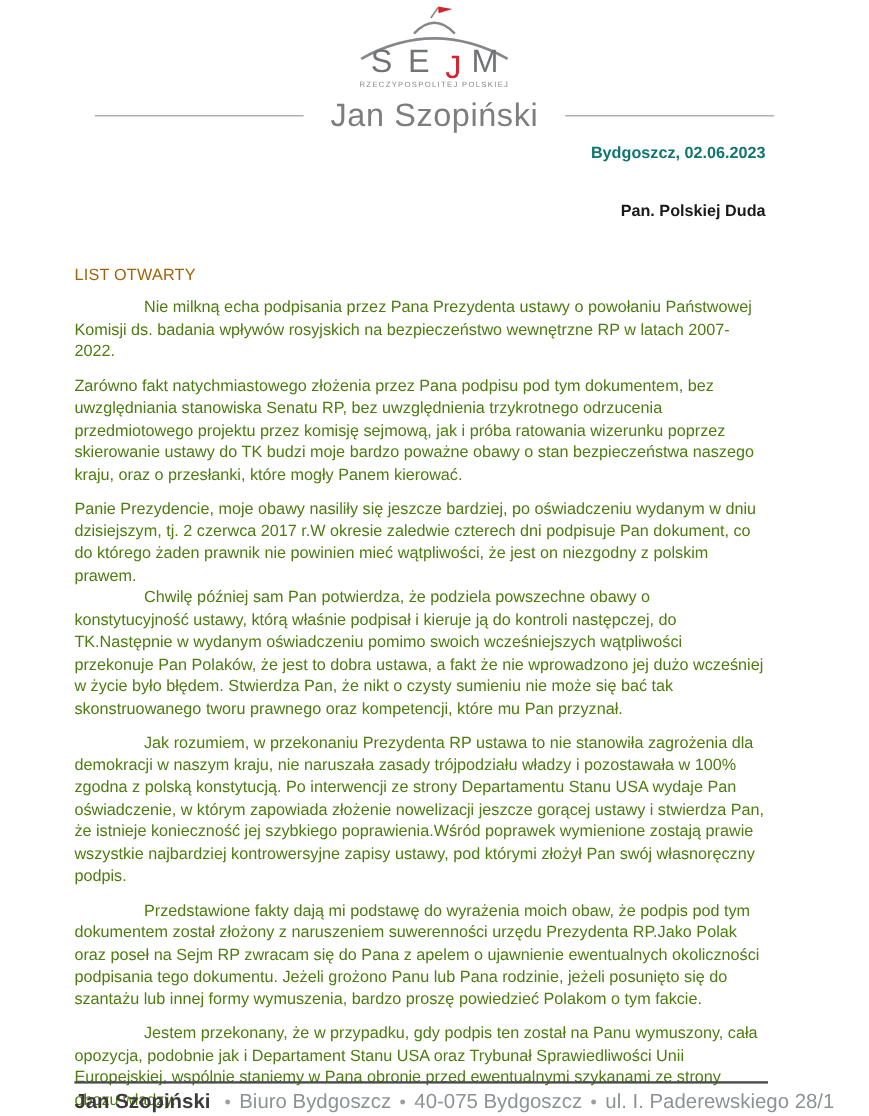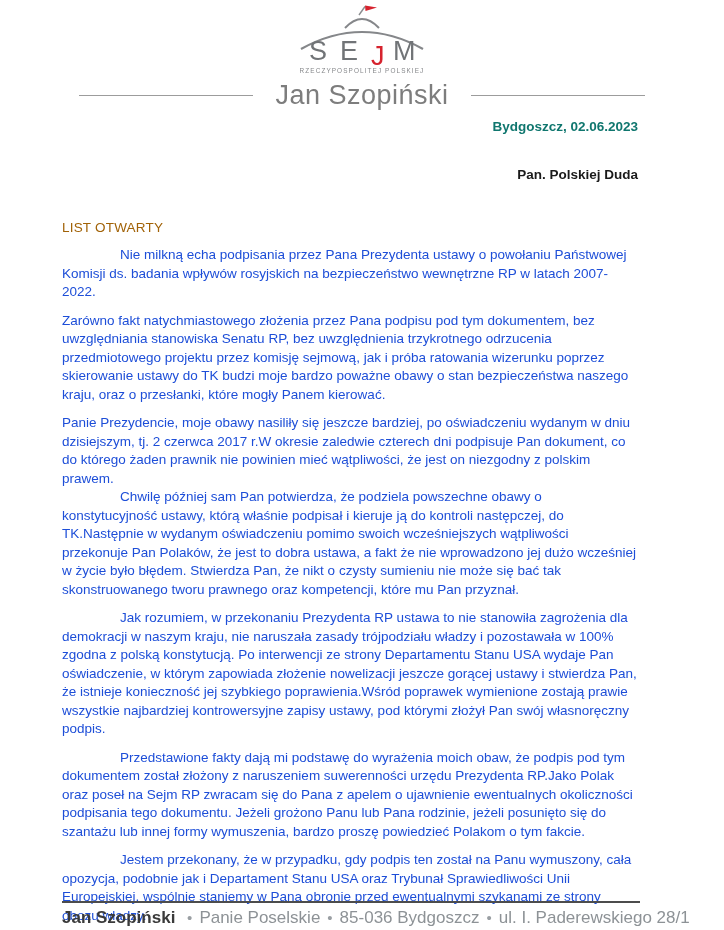--- a/index.html
+++ b/index.html
@@ -18,21 +18,21 @@
     font-size:27px;color:#7d7d7d;letter-spacing:0.5px;white-space:nowrap;
   }
   
   .content{margin-left:62px;width:576px;}
   .date-row{margin-top:8px;text-align:right;font-size:13.5px;font-weight:700;color:#0f766e;}
   .recipient{margin-top:33px;text-align:right;font-weight:700;font-size:13.5px;color:#1a1a1a;}
   .recipient .line2{margin-top:10px;}
   .letter-title{margin-top:38px;text-align:left;font-size:13.5px;color:#a16207;letter-spacing:0.2px;}
   .letter-body{margin-top:11px;}
   .letter-body p{
-    margin:0 0 10px 0;font-size:13.5px;line-height:18.5px;color:#1d4ed8;text-align:left;
+    margin:0 0 10px 0;font-size:13.5px;line-height:18.5px;color:#4d7c0f;text-align:left;
   }
   .letter-body p.indent{text-indent:58px;}
   .letter-body p.tight{margin-bottom:0;}
   
   .footer{position:absolute;left:62px;top:901px;width:640px;}
   .footer-rule{width:578px;height:0;border-top:2px solid #4c4c4c;}
   .footer-text{margin-top:5px;font-size:17px;white-space:nowrap;}
   .footer-name{font-weight:700;color:#3a3a3a;}
   .footer-sep{color:#9a9fa3;margin:0 7px;font-size:15px;}
   .footer-item{color:#8d9296;}
@@ -86,14 +86,14 @@
       <p class="indent">Przedstawione fakty dają mi podstawę do wyrażenia moich obaw, że podpis pod tym dokumentem został złożony z naruszeniem suwerenności urzędu Prezydenta RP.Jako Polak oraz poseł na Sejm RP zwracam się do Pana z apelem o ujawnienie ewentualnych okoliczności podpisania tego dokumentu. Jeżeli grożono Panu lub Pana rodzinie, jeżeli posunięto się do szantażu lub innej formy wymuszenia, bardzo proszę powiedzieć Polakom o tym fakcie.</p>
       <p class="indent">Jestem przekonany, że w przypadku, gdy podpis ten został na Panu wymuszony, cała opozycja, podobnie jak i Departament Stanu USA oraz Trybunał Sprawiedliwości Unii Europejskiej, wspólnie staniemy w Pana obronie przed ewentualnymi szykanami ze strony obozu władzy.</p>
     </div>
 
 </div>
 
 <div class="footer">
   <div class="footer-rule"></div>
   <div class="footer-text" id="footer-text">
     <span class="footer-name">Jan Szopiński</span>
-  <span class="footer-sep">•</span><span class="footer-item">Panie Poselskie</span><span class="footer-sep">•</span><span class="footer-item">85-036 Bydgoszcz</span><span class="footer-sep">•</span><span class="footer-item">ul. I. Paderewskiego 28/1</span></div>
+  <span class="footer-sep">•</span><span class="footer-item">Biuro Bydgoszcz</span><span class="footer-sep">•</span><span class="footer-item">40-075 Bydgoszcz</span><span class="footer-sep">•</span><span class="footer-item">ul. I. Paderewskiego 28/1</span></div>
 </div>
 
 </body></html>

